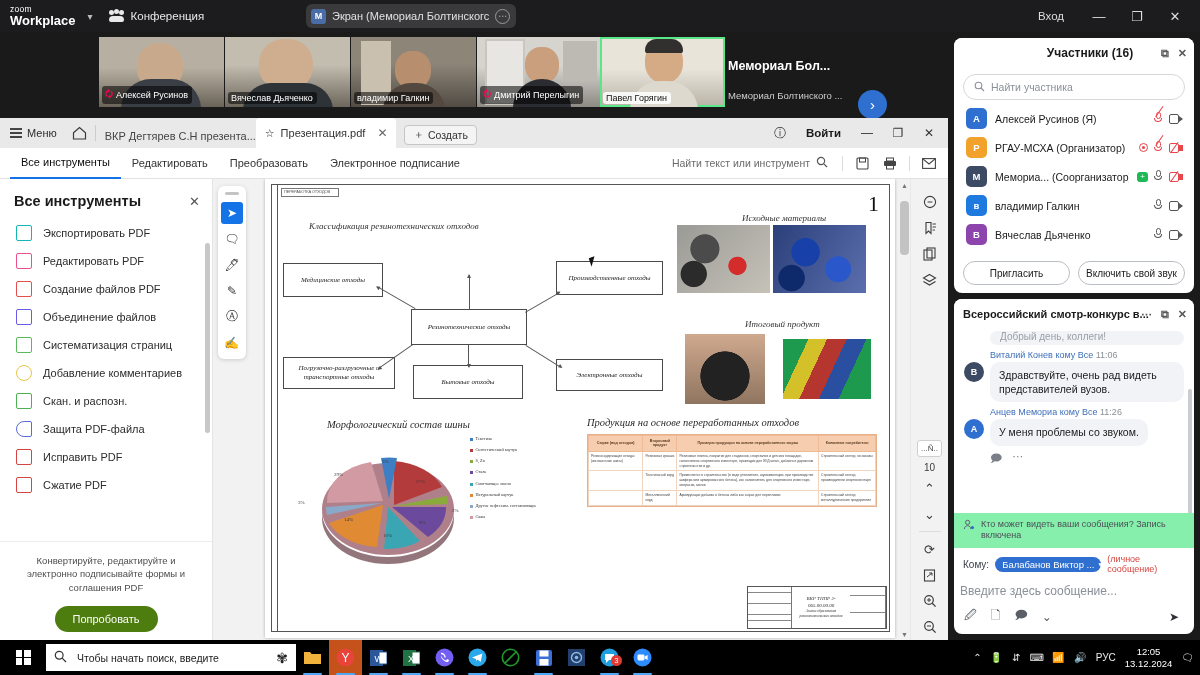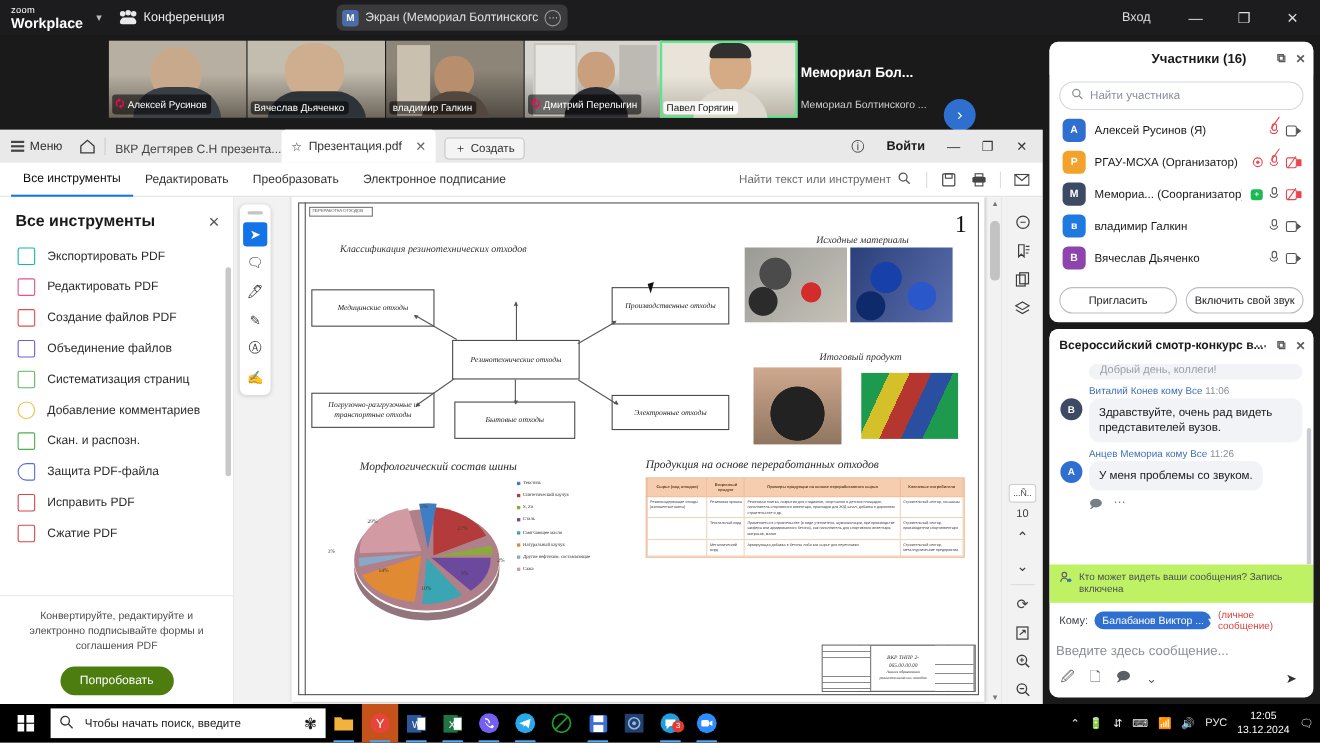--- a/index.html
+++ b/index.html
@@ -25,21 +25,21 @@
   .people-ico i:nth-child(2){ width:5px;height:5px; left:5px; top:-1px;}
   .people-ico i:nth-child(3){ width:5px;height:5px; left:10px; top:0;}
   .people-ico i:nth-child(4){ width:15px;height:6px; left:0; top:6px; border-radius:4px 4px 2px 2px;}
   .share-pill { position:absolute; left:306px; top:4px; height:24px; background:#3a3a3c; border-radius:6px;
                 display:flex; align-items:center; gap:6px; padding:0 6px 0 5px; }
   .share-badge { width:15px;height:15px;background:#4a6da7;border-radius:3px;color:#fff;font-size:9px;
                  display:flex;align-items:center;justify-content:center;font-weight:600;}
   .share-label { color:#e0e0e0; font-size:11px; max-width:180px; overflow:hidden; white-space:nowrap; }
   .dots-circle { width:15px;height:15px;border:1px solid #9a9a9a;border-radius:50%;color:#ccc;font-size:9px;
                  display:flex;align-items:center;justify-content:center; }
-  .topright { position:absolute; right:8px; top:0; height:32px; display:flex; align-items:center; gap:10px; }
+  .topright { position:absolute; right:8px; top:0; height:32px; display:flex; align-items:center; gap:4px; }
   .topright .login { color:#ddd; font-size:11.5px; padding:0 14px; }
   .wbtn { width:34px;height:32px;display:flex;align-items:center;justify-content:center;color:#ddd;font-size:13px;}
 
   
   .filmstrip { position:absolute; left:0; top:32px; width:948px; height:78px; background:#1a1a1a; }
   .tile { position:absolute; top:5px; height:70px; background:#2b2b2b; overflow:hidden; }
   .tile .nametag { position:absolute; left:3px; bottom:3px; background:rgba(0,0,0,.55);
                    color:#fff; font-size:9px; padding:1px 4px 1px 3px; border-radius:3px;
                    display:flex; align-items:center; gap:3px; max-width:96%; white-space:nowrap; overflow:hidden;}
   .mutedot { color:#f05; font-size:9px; font-weight:bold; }
@@ -214,21 +214,21 @@
   .cut-msg { background:#f1f3f7; border-radius:10px; margin-left:26px; height:14px; margin-bottom:2px;
              color:#9aa0a8; font-size:10px; overflow:hidden; padding:0 10px; }
   .cmeta { font-size:9px; color:#3e6fba; margin:5px 0 2px 26px; }
   .cmeta .t { color:#8b8f96; }
   .crow { display:flex; gap:6px; align-items:flex-start; margin-bottom:2px; }
   .cav { width:20px;height:20px;border-radius:50%;color:#fff;font-size:9px;font-weight:bold;
          display:flex;align-items:center;justify-content:center;flex:0 0 20px;}
   .bub { background:#f1f3f7; border-radius:10px; padding:6px 9px; font-size:10.5px; color:#1a1a1a; line-height:1.35;}
   .chatscroll { position:absolute; right:2px; top:60px; width:4px; height:140px; background:#c9ccd1; border-radius:3px;}
   .reactrow { display:flex; gap:10px; margin:4px 0 0 26px; color:#7a7f87; font-size:11px; }
-  .privacy { display:flex; gap:6px; align-items:flex-start; background:#bef264; padding:6px 9px;
+  .privacy { display:flex; gap:6px; align-items:flex-start; background:#86efac; padding:6px 9px;
              font-size:9px; color:#4a4f57; line-height:1.3; }
   .tobar { display:flex; align-items:center; gap:6px; padding:6px 9px 2px; font-size:10px; color:#3a3f47;}
   .topill { background:#2f6fd0; color:#fff; border-radius:11px; padding:2px 7px; font-size:9.5px;
             display:flex; align-items:center; gap:4px; max-width:120px; white-space:nowrap; overflow:hidden;}
   .privnote { color:#d6453f; font-size:9px; }
   .msgin { padding:8px 6px 0; font-size:12px; color:#8a8f98; }
   .chatfoot { display:flex; align-items:center; gap:14px; padding:8px 10px 7px; color:#5a5f67; font-size:12px;
               position:relative; }
   .sendbtn { position:absolute; right:10px; width:20px;height:20px; color:#2d3137; font-size:12px;
              display:flex;align-items:center;justify-content:center;}
@@ -495,21 +495,21 @@
             <div class="pgborder2"></div>
 
           <div class="stampbox">ПЕРЕРАБОТКА ОТХОДОВ</div>
           <div class="pgnum">1</div>
           <div class="sub1">Классификация резинотехнических отходов</div>
           <div class="sub2">Исходные материалы</div>
           <div class="sub3">Итоговый продукт</div>
           <div class="sub4">Морфологический состав шины</div>
           <div class="sub5">Продукция на основе переработанных отходов</div>
 
-          <div class="nodebox" style="left:18px;top:84px;width:112px;height:34px;">Медицинские отходы</div>
+          <div class="nodebox" style="left:18px;top:84px;width:100px;height:34px;">Медицинские отходы</div>
           <div class="nodebox" style="left:291px;top:82px;width:107px;height:34px;">Производственные отходы</div>
           <div class="nodebox" style="left:146px;top:130px;width:116px;height:36px;">Резинотехнические отходы</div>
           <div class="nodebox" style="left:18px;top:178px;width:112px;height:32px;">Погрузочно-разгрузочные и транспортные отходы</div>
           <div class="nodebox" style="left:148px;top:186px;width:110px;height:34px;">Бытовые отходы</div>
           <div class="nodebox" style="left:291px;top:180px;width:107px;height:32px;">Электронные отходы</div>
 
           <div class="arrow" style="left:150px;top:130px;width:44px;transform:rotate(-150deg);"></div>
           <div class="arrow" style="left:204px;top:130px;width:34px;transform:rotate(-90deg);"></div>
           <div class="arrow" style="left:260px;top:133px;width:40px;transform:rotate(-30deg);"></div>
           <div class="arrow" style="left:148px;top:166px;width:42px;transform:rotate(145deg);"></div>

